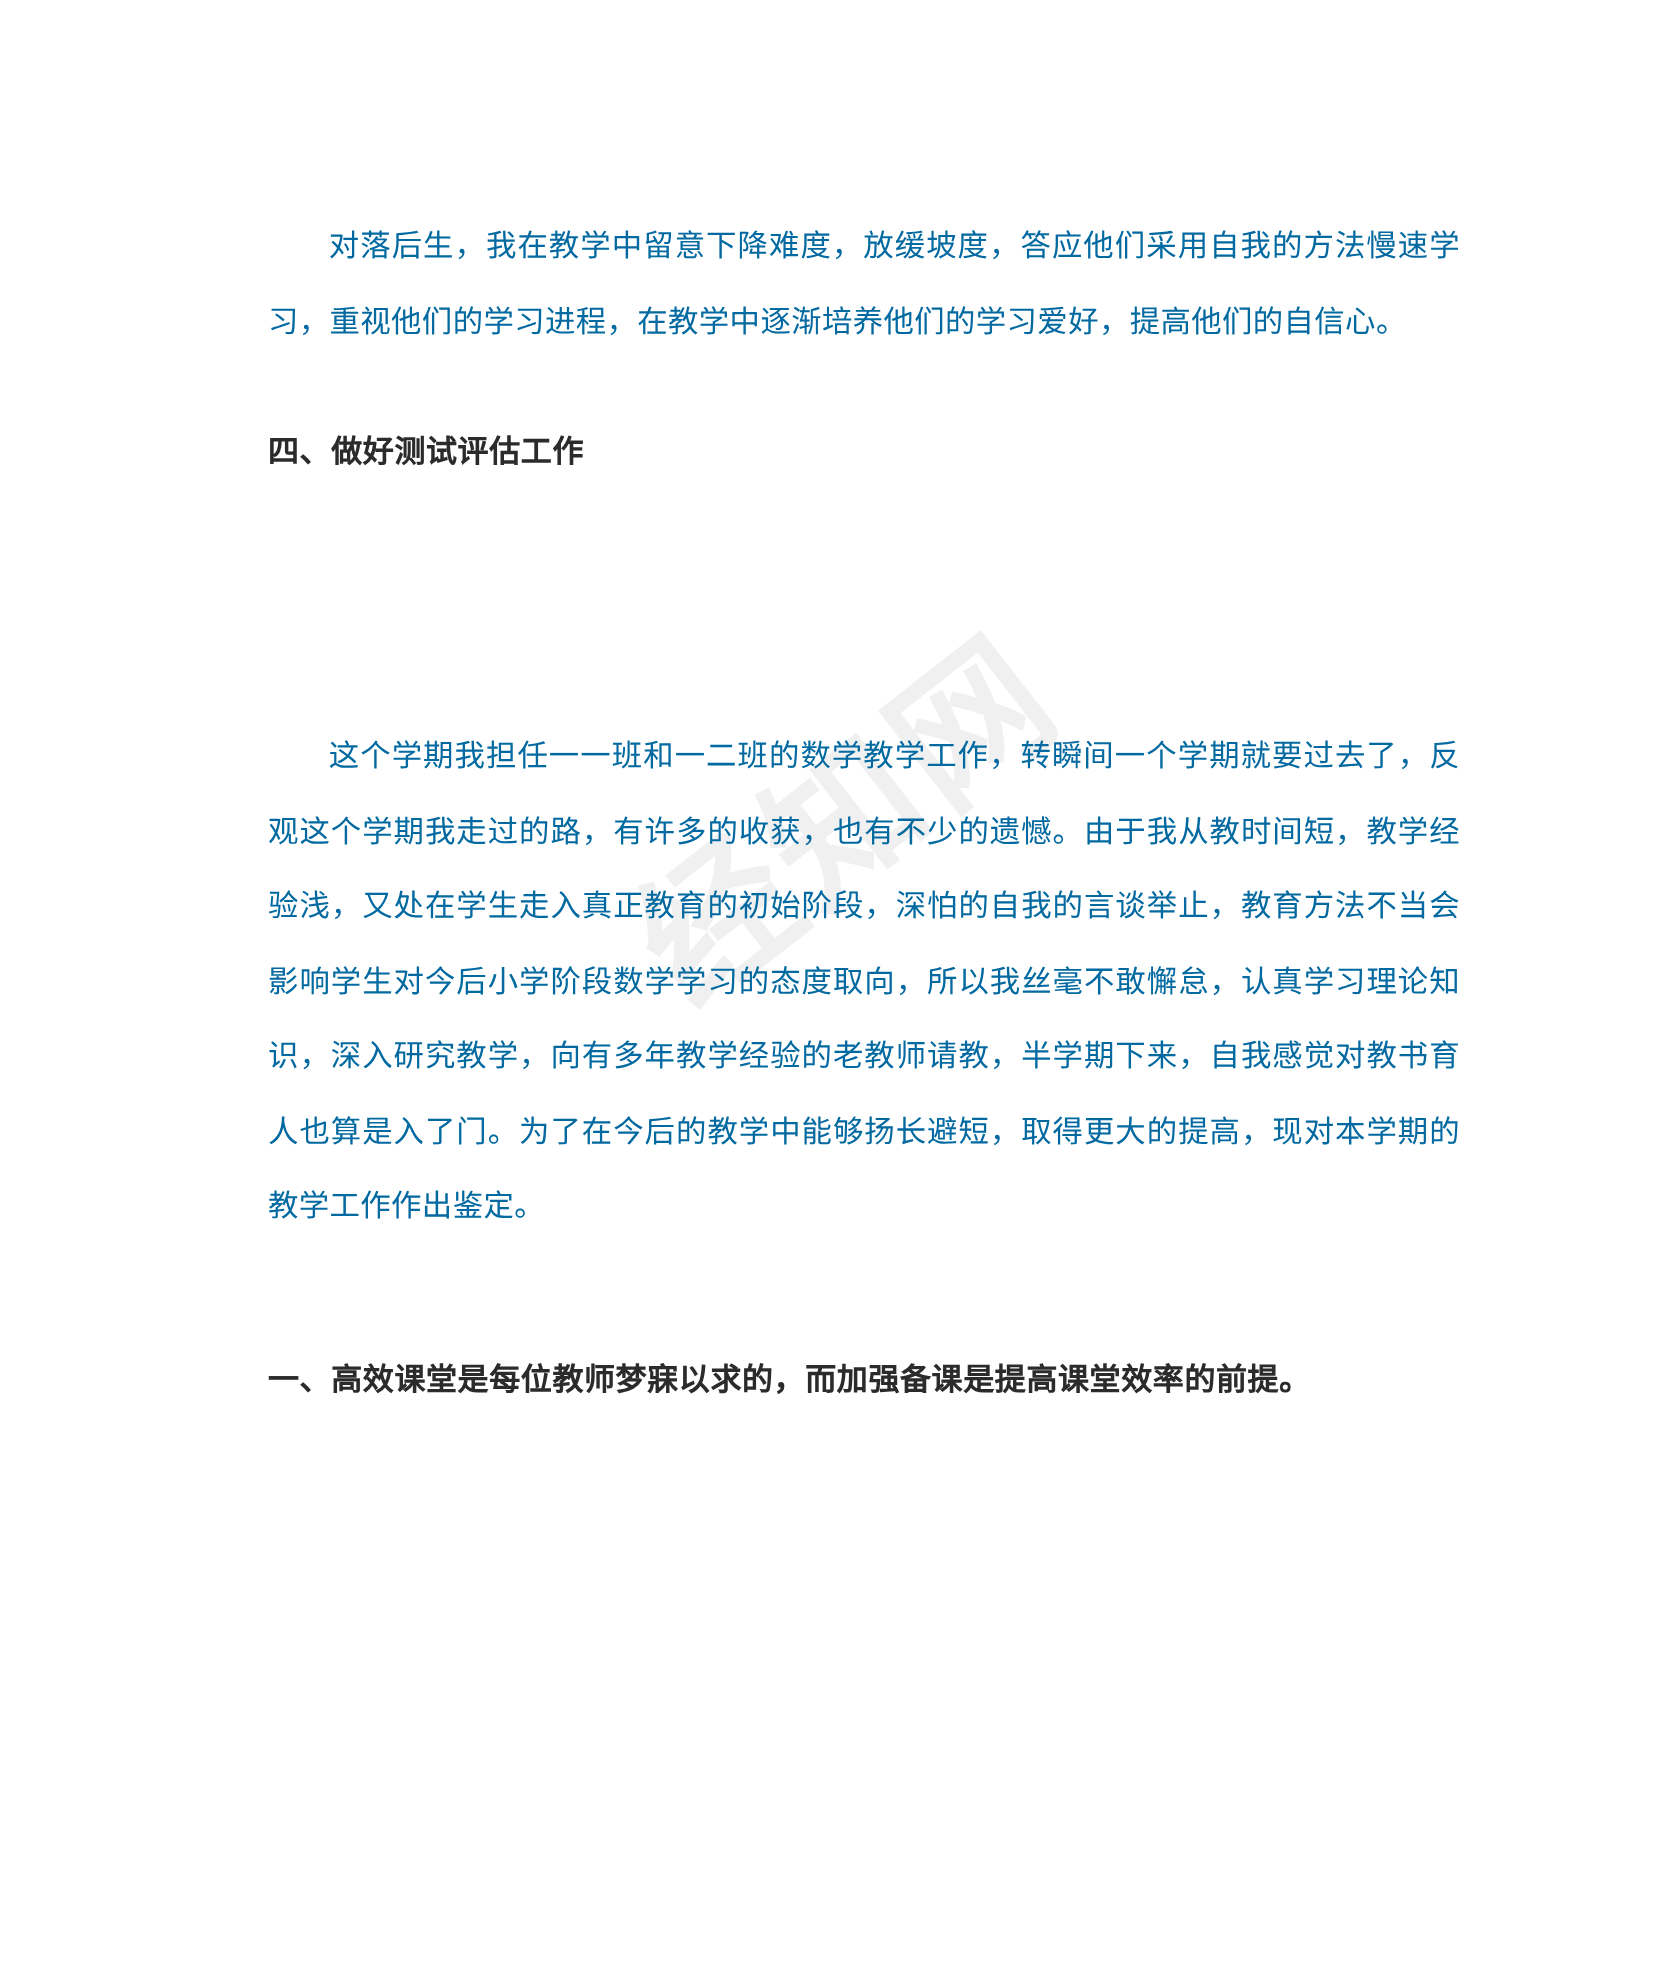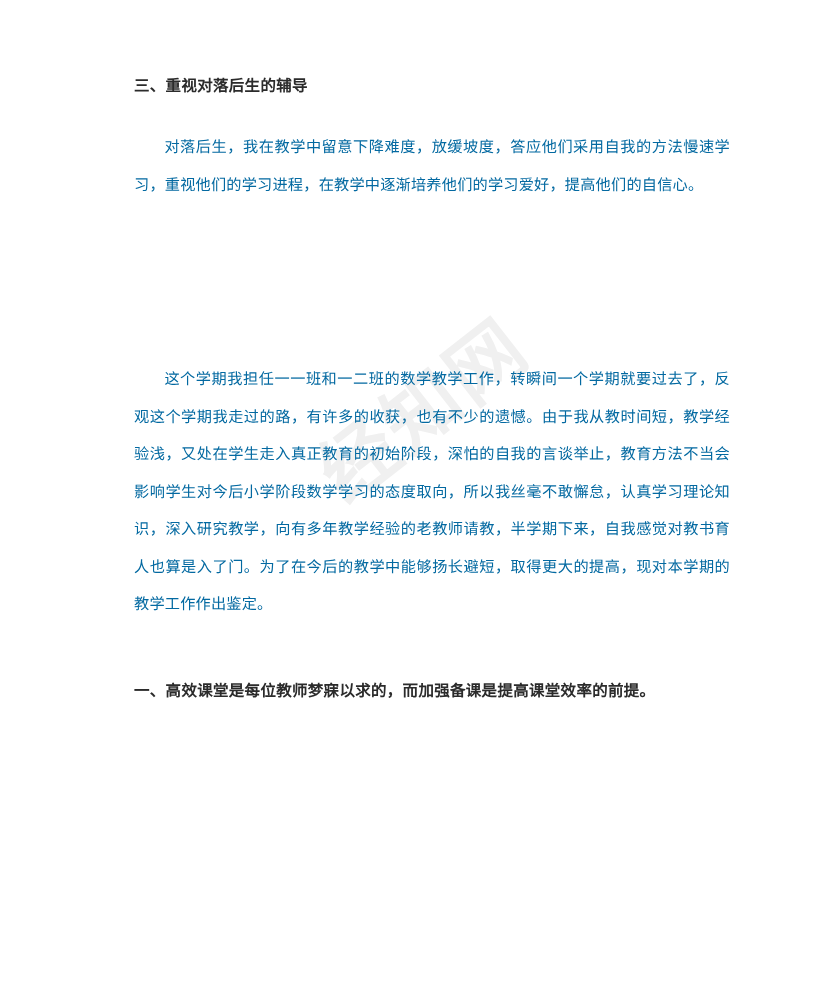--- a/index.html
+++ b/index.html
@@ -71,26 +71,26 @@
 </style>
 </head>
 <body>
 
 <div class="page">
 
   <div class="watermark">经知网</div>
 
   <div class="content">
 
-    <h2 class="doc-heading">三、重视对落后生的辅导</h2>
     <div class="sp-after-heading"></div>
 
     <p class="doc-paragraph">对落后生，我在教学中留意下降难度，放缓坡度，答应他们采用自我的方法慢速学习，重视他们的学习进程，在教学中逐渐培养他们的学习爱好，提高他们的自信心。</p>
     <div class="sp-after-para"></div>
 
+    <h2 class="doc-heading">四、做好测试评估工作</h2>
     <div class="sp-after-heading"></div>
 
     <div class="sp-after-para"></div>
 
     <div class="sp-big"></div>
 
     <p class="doc-paragraph">这个学期我担任一一班和一二班的数学教学工作，转瞬间一个学期就要过去了，反观这个学期我走过的路，有许多的收获，也有不少的遗憾。由于我从教时间短，教学经验浅，又处在学生走入真正教育的初始阶段，深怕的自我的言谈举止，教育方法不当会影响学生对今后小学阶段数学学习的态度取向，所以我丝毫不敢懈怠，认真学习理论知识，深入研究教学，向有多年教学经验的老教师请教，半学期下来，自我感觉对教书育人也算是入了门。为了在今后的教学中能够扬长避短，取得更大的提高，现对本学期的教学工作作出鉴定。</p>
     <div class="sp-big"></div>
 
     <h2 class="doc-heading">一、高效课堂是每位教师梦寐以求的，而加强备课是提高课堂效率的前提。</h2>

